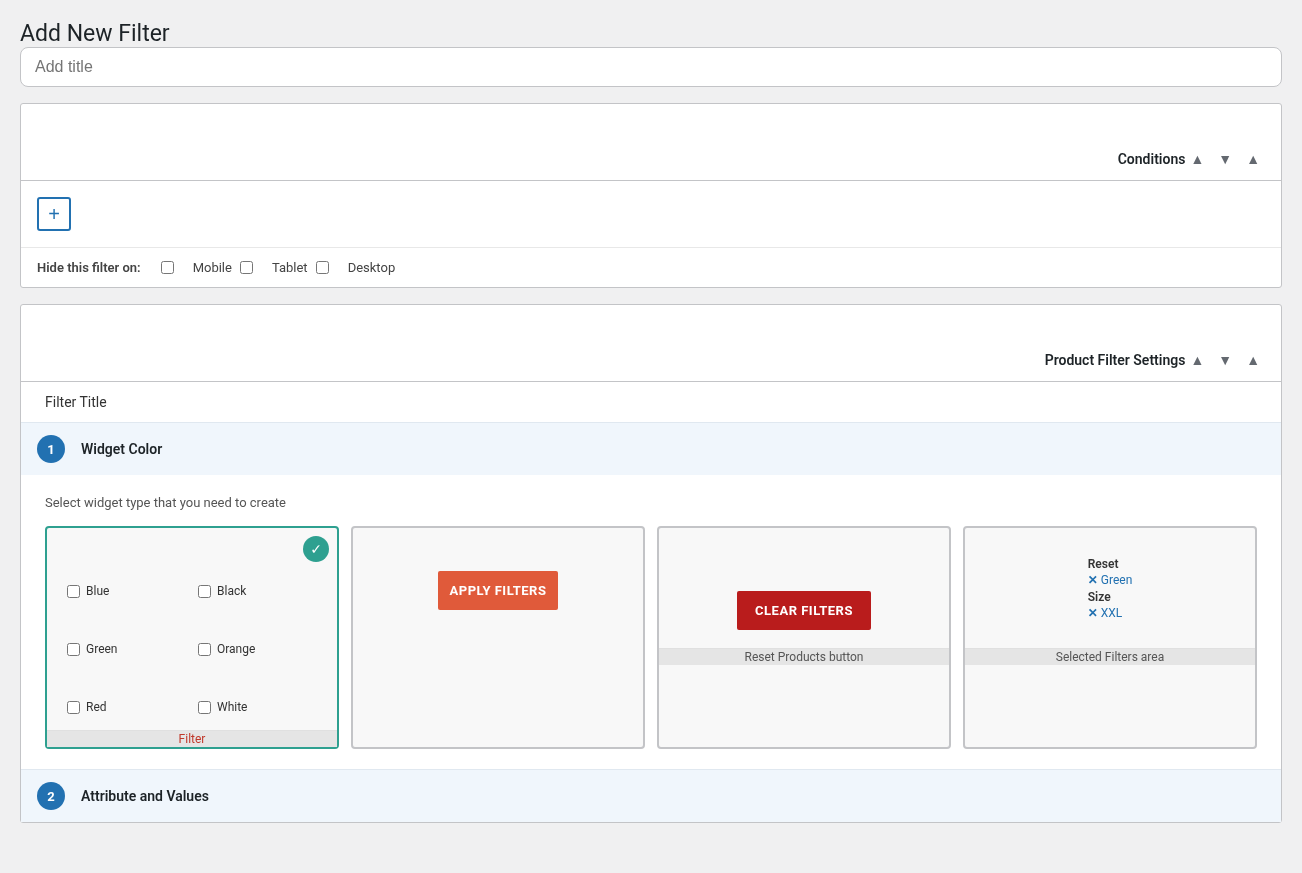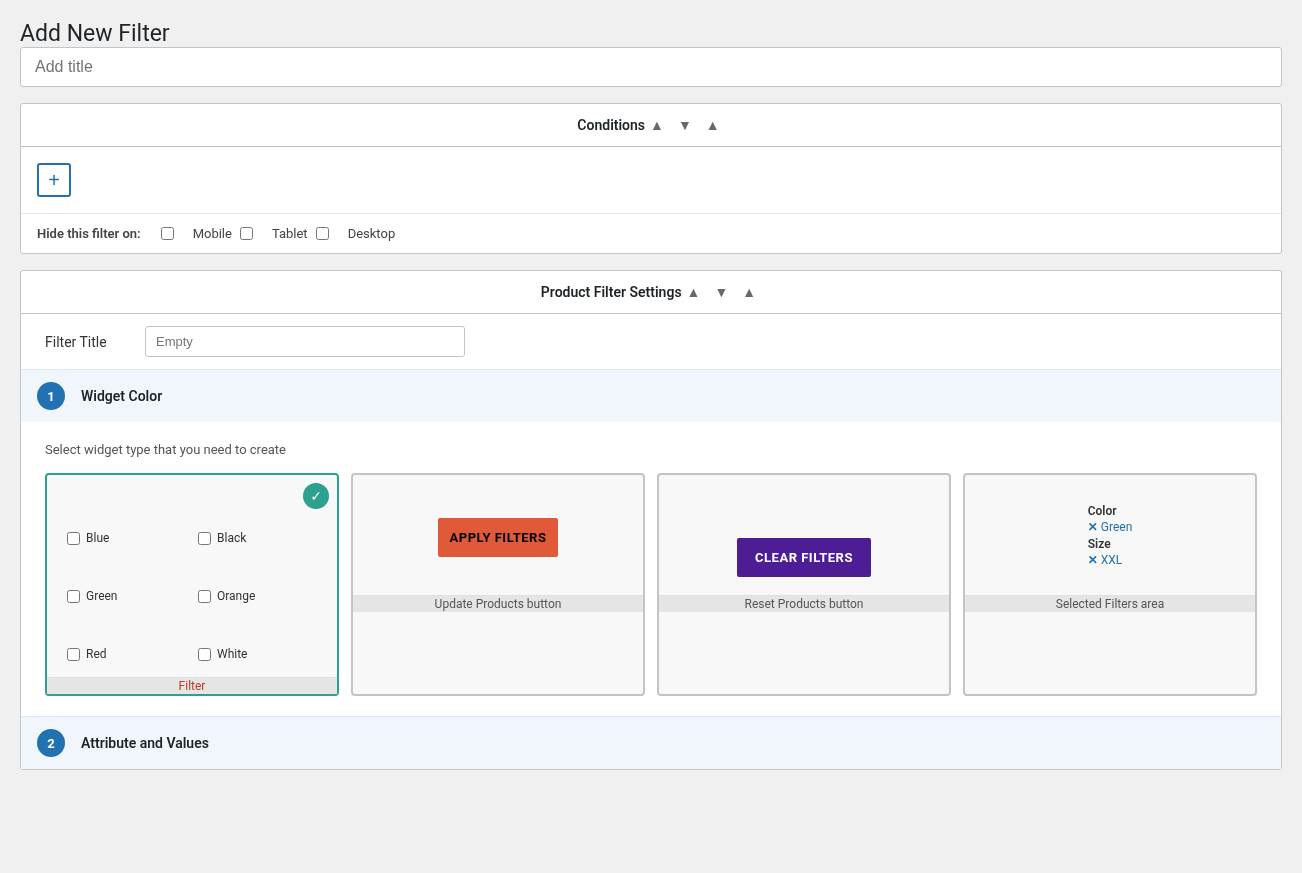--- a/index.html
+++ b/index.html
@@ -14,38 +14,39 @@
       font-size: 23px;
       font-weight: 400;
       color: #1d2327;
       margin-bottom: 0;
     }
     .title-input {
       width: 100%;
       padding: 10px 14px;
       font-size: 16px;
       border: 1px solid #c3c4c7;
-      border-radius: 3px;
+      border-radius: 8px;
       color: #8c9097;
       background: #fff;
       margin-bottom: 16px;
       outline: none;
     }
     .panel {
       background: #fff;
       border: 1px solid #c3c4c7;
       border-radius: 3px;
       margin-bottom: 16px;
     }
     .panel-header {
       display: flex;
       align-items: center;
-      justify-content: center;
+      justify-content: flex-end;
       padding: 12px 16px;
       border-bottom: 1px solid #c3c4c7;
+      margin-top: 34px;
     }
     .panel-title {
       font-weight: 600;
       font-size: 14px;
       color: #1d2327;
     }
     .panel-controls {
       display: flex;
       gap: 4px;
     }
@@ -222,30 +223,30 @@
       cursor: default;
     }
     .filter-cols {
       display: grid;
       grid-template-columns: 1fr 1fr;
       gap: 0 12px;
     }
     
     .apply-btn-preview {
       background: #e05a3a;
-      color: #000000;
+      color: #ffffff;
       font-weight: 700;
       font-size: 13px;
       padding: 12px 12px;
       border-radius: 2px;
       letter-spacing: 0.5px;
       white-space: nowrap;
     }
     .clear-btn-preview {
-      background: #4c1d95;
+      background: #b91c1c;
       color: #fff;
       font-weight: 700;
       font-size: 13px;
       padding: 12px 18px;
       border-radius: 2px;
       letter-spacing: 0.5px;
       white-space: nowrap;
       margin-top: 40px;
     }
     
@@ -338,21 +339,20 @@
     <span class="panel-title">Product Filter Settings</span>
     <div class="panel-controls">
       <button class="panel-ctrl-btn">▲</button>
       <button class="panel-ctrl-btn">▼</button>
       <button class="panel-ctrl-btn">▲</button>
     </div>
   </div>
 
   <div class="filter-title-row">
     <span class="filter-title-label">Filter Title</span>
-    <input class="filter-title-input" type="text" placeholder="Empty" style="">
   </div>
 
   <div class="section-row">
     <div class="section-number">1</div>
     <span class="section-title">Widget Color</span>
   </div>
 
   <div class="widget-type-body">
     <p class="widget-description">Select widget type that you need to create</p>
 
@@ -390,34 +390,33 @@
             </div>
           </div>
         </div>
         <div class="widget-option-label">Filter</div>
       </div>
 
       <div class="widget-option">
         <div class="widget-option-preview">
           <div class="apply-btn-preview">APPLY FILTERS</div>
         </div>
-        <div class="widget-option-label">Update Products button</div>
       </div>
 
       <div class="widget-option">
         <div class="widget-option-preview">
           <div class="clear-btn-preview">CLEAR FILTERS</div>
         </div>
         <div class="widget-option-label">Reset Products button</div>
       </div>
 
       <div class="widget-option">
         <div class="widget-option-preview">
           <div class="selected-filters-preview">
-            <div class="sf-category">Color</div>
+            <div class="sf-category">Reset</div>
             <div class="sf-tag">
               <span class="x-icon">✕</span>
               <span class="tag-text">Green</span>
             </div>
             <div class="sf-category">Size</div>
             <div class="sf-tag">
               <span class="x-icon">✕</span>
               <span class="tag-text">XXL</span>
             </div>
           </div>

